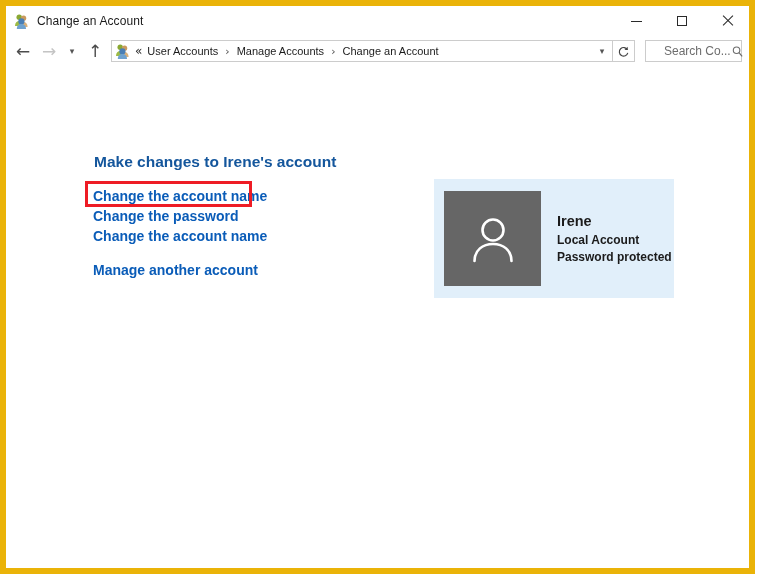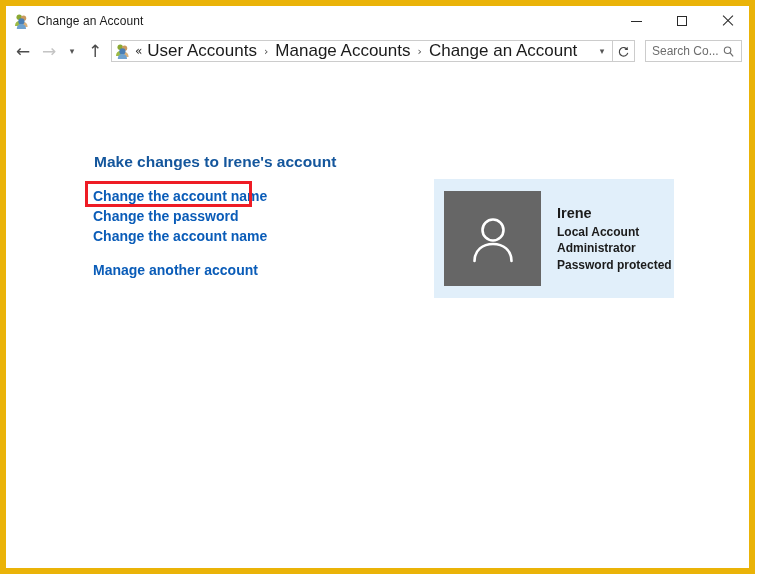--- a/index.html
+++ b/index.html
@@ -141,21 +141,21 @@
     flex: 0 0 auto;
     position: relative;
   }
   .crumb-prefix {
     font-size: 12px;
     color: #2b2b2b;
     margin-right: 3px;
     font-family: "DejaVu Sans", sans-serif;
   }
   .crumb {
-    font-size: 17px;
+    font-size: 11px;
     color: #1b1b1b;
     white-space: nowrap;
     padding: 1px 2px;
   }
   .crumb-sep {
     font-size: 11px;
     color: #4a4a4a;
     margin: 0 5px;
     font-family: "DejaVu Sans", sans-serif;
   }
@@ -184,20 +184,21 @@
     width: 97px;
     height: 22px;
     margin-left: 10px;
     margin-right: 7px;
     border: 1px solid #cccccc;
     background: #ffffff;
     box-sizing: border-box;
     display: flex;
     align-items: center;
     flex: 0 0 auto;
+    padding-left: 12px;
   }
   .search-placeholder {
     font-size: 12px;
     color: #6d6d6d;
     margin-left: 6px;
     white-space: nowrap;
     flex: 1 1 auto;
   }
   .search-icon {
     margin-right: 6px;
@@ -389,19 +390,18 @@
     <div class="account-panel">
       <div class="avatar">
         <svg width="56" height="56" viewBox="0 0 56 56">
           <circle cx="28" cy="19" r="10.5" stroke="#ffffff" stroke-width="2.6" fill="none"></circle>
           <path d="M9.5 50 C9.5 39 17.8 33 28 33 C38.2 33 46.5 39 46.5 50" stroke="#ffffff" stroke-width="2.6" fill="none" stroke-linecap="round"></path>
         </svg>
       </div>
       <div class="account-info">
         <div class="account-name">Irene</div>
         <div class="account-detail">Local Account</div>
-        <div class="account-detail">Administrator</div>
         <div class="account-detail">Password protected</div>
       </div>
     </div>
 
   </div>
 </div>
 
 </body></html>

